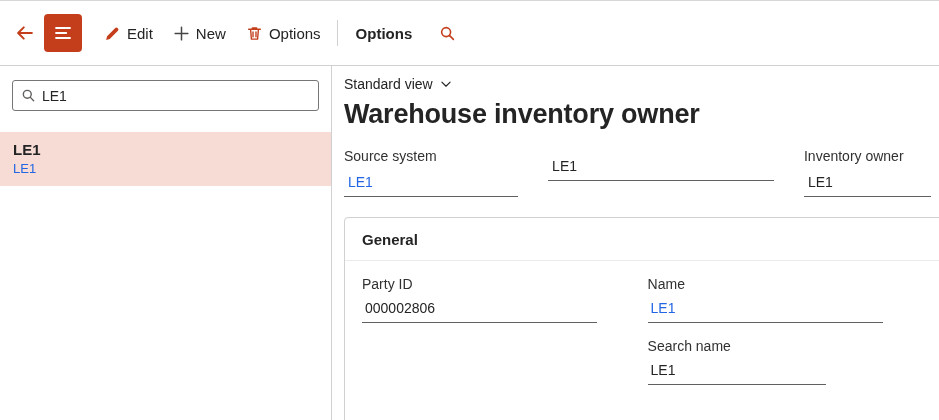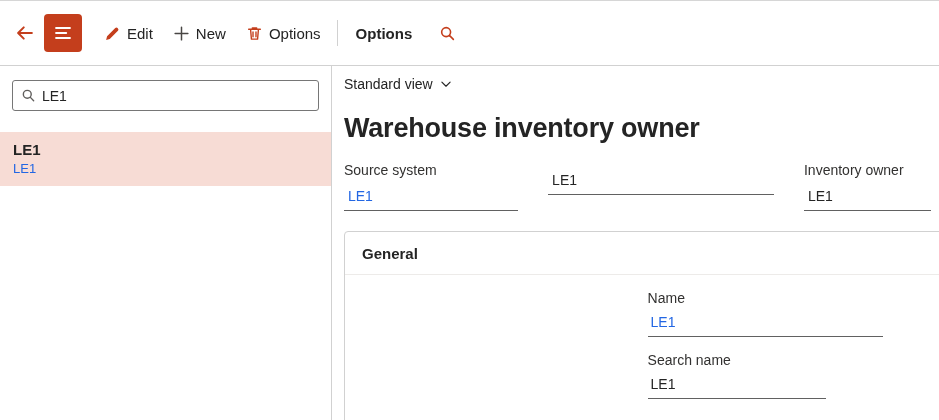--- a/index.html
+++ b/index.html
@@ -84,21 +84,21 @@
 
   
   .content { flex: 1; padding: 10px 8px 0 12px; overflow: hidden; position: relative; }
   .view-selector {
     display: flex; align-items: center; gap: 7px;
     background: none; border: none; padding: 0;
     font-family: inherit; font-size: 14px; color: #242424; cursor: pointer;
   }
   .page-title {
     font-size: 27px; font-weight: 700; color: #242424;
-    margin-top: 21px; letter-spacing: -0.2px;
+    margin-top: 7px; letter-spacing: -0.2px;
   }
 
   .hfields { display: flex; gap: 30px; margin-top: 18px; justify-content: space-between; }
   .hf { width: 185px; }
   .hf:nth-child(2) { width: 240px; }
   .hf:nth-child(3) { width: 135px; }
   .hf-label { font-size: 14px; color: #323130; }
   .hf-value {
     margin-top: 9px; padding: 1px 2px 6px 4px;
     border-bottom: 1px solid var(--underline);
@@ -248,20 +248,24 @@
     </div>
 
     <div class="card">
       <div class="card-header">
         <span>General</span>
       </div>
       <div class="card-body">
 
         <div class="col-left">
 
+          <div class="field">
+            <div class="f-label">Party ID</div>
+            <div class="f-value w235">000002806</div>
+          </div>
 
           <div class="field">
           </div>
         </div>
 
         <div class="col-right">
           <div class="field">
             <div class="f-label">Name</div>
             <div class="f-value w235 link-text">LE1</div>
           </div>

